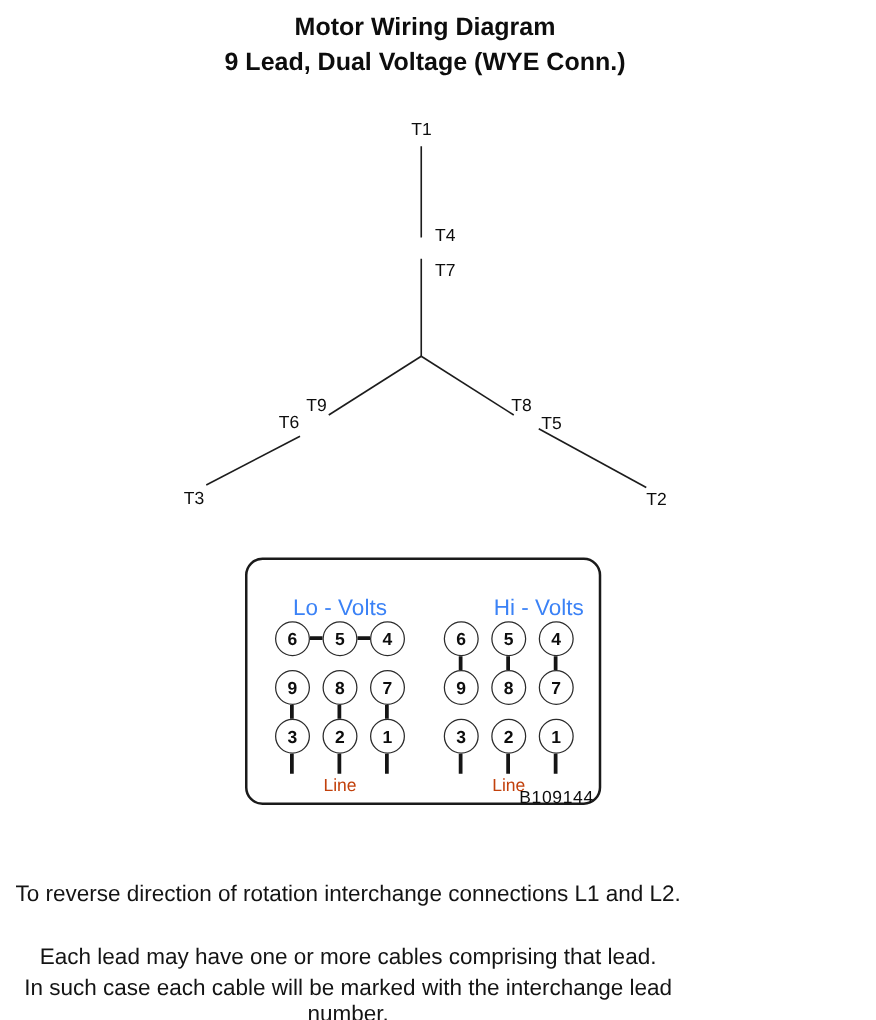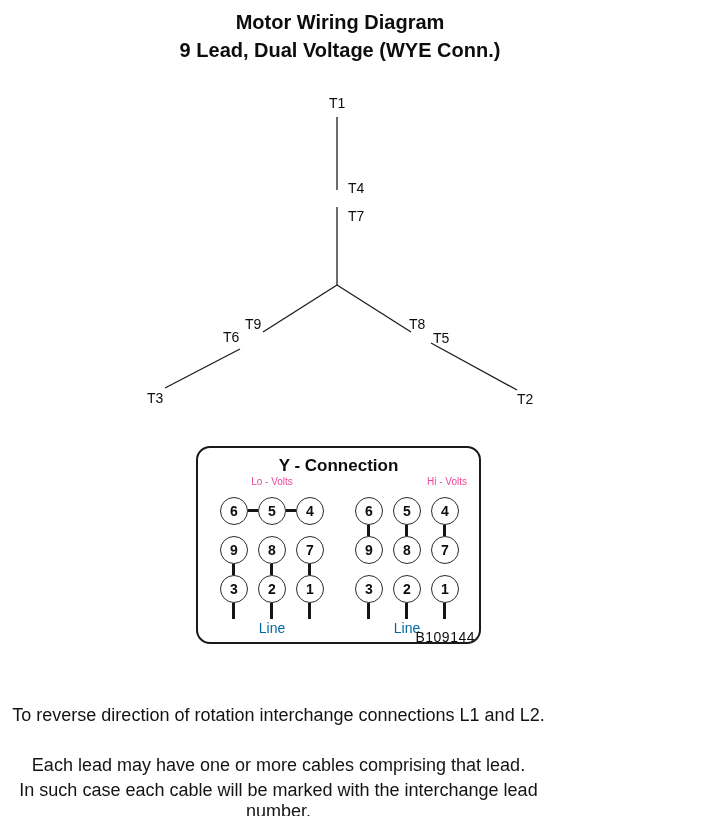--- a/index.html
+++ b/index.html
@@ -39,35 +39,35 @@
     border: 2px solid #1a1a1a; border-radius: 14px;
     background: #fff;
   }
   .conn-box-title {
     top: 8px; left: 0; width: 100%;
     text-align: center;
     font-size: 17px; font-weight: bold; color: #0d0d0d;
   }
   .group-label {
     top: 28px; width: 120px;
-    text-align: center; font-size: 10px; color: #ec4899;
+    text-align: center; font-size: 18px; color: #3b82f6;
   }
   .group-label.lo { left: 14px; }
   .group-label.hi { left: 149px; text-align: right; }
   .term-circle {
     position: absolute; width: 28px; height: 28px;
     border: 1.5px solid #2b2b2b; border-radius: 50%;
     background: #fff;
     display: flex; align-items: center; justify-content: center;
     font-size: 14px; font-weight: bold; color: #0d0d0d;
   }
   .conn { position: absolute; background: #151515; }
   .line-label {
     width: 80px; top: 172px;
-    text-align: center; font-size: 14px; color: #0369a1;
+    text-align: center; font-size: 14px; color: #c2410c;
   }
   .line-label.lo { left: 34px; }
   .line-label.hi { left: 169px; }
   .ref-number {
     right: 4px; top: 181px;
     font-size: 14px; letter-spacing: 0.5px; color: #0d0d0d;
   }
 
   
   .note {
@@ -96,21 +96,20 @@
   <text x="348" y="221">T7</text>
   <text x="245" y="329">T9</text>
   <text x="223" y="342">T6</text>
   <text x="147" y="403">T3</text>
   <text x="409" y="329">T8</text>
   <text x="433" y="343">T5</text>
   <text x="517" y="404">T2</text>
 </svg>
 
 <div class="abs conn-box">
-  <div class="abs conn-box-title">Y - Connection</div>
   <div class="abs group-label lo">Lo - Volts</div>
   <div class="abs group-label hi">Hi - Volts</div>
 
   <div class="term-circle" style="left:22px;top:49px">6</div>
   <div class="term-circle" style="left:60px;top:49px">5</div>
   <div class="term-circle" style="left:98px;top:49px">4</div>
   <div class="term-circle" style="left:22px;top:88px">9</div>
   <div class="term-circle" style="left:60px;top:88px">8</div>
   <div class="term-circle" style="left:98px;top:88px">7</div>
   <div class="term-circle" style="left:22px;top:127px">3</div>

